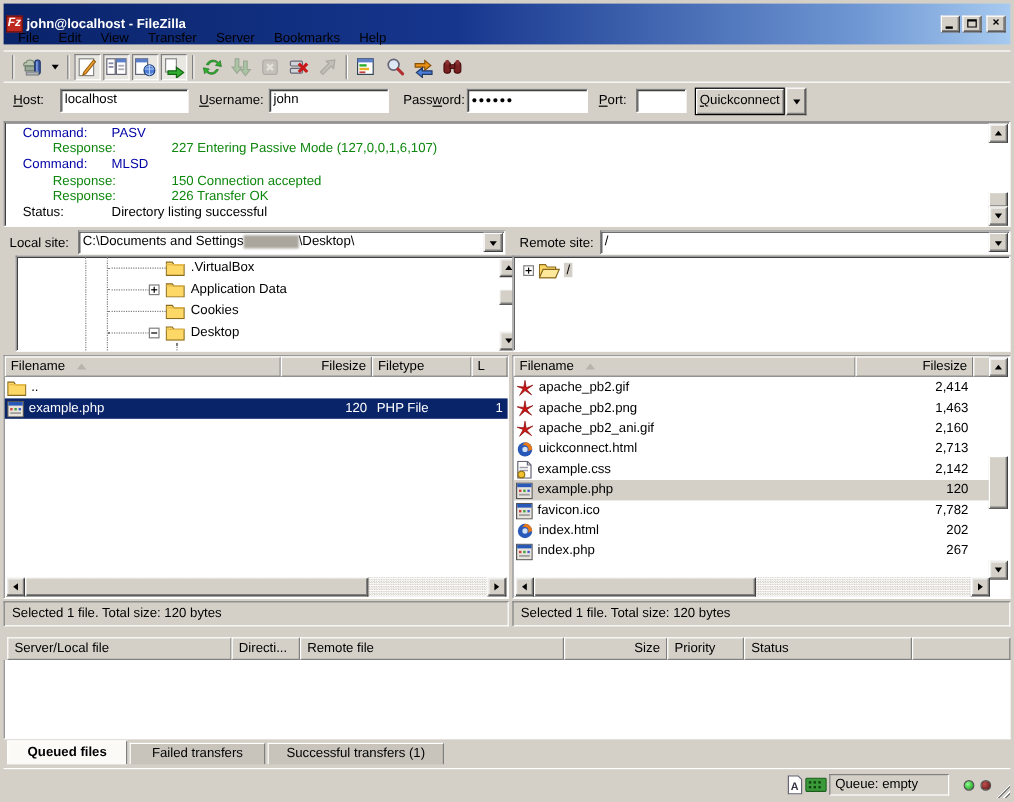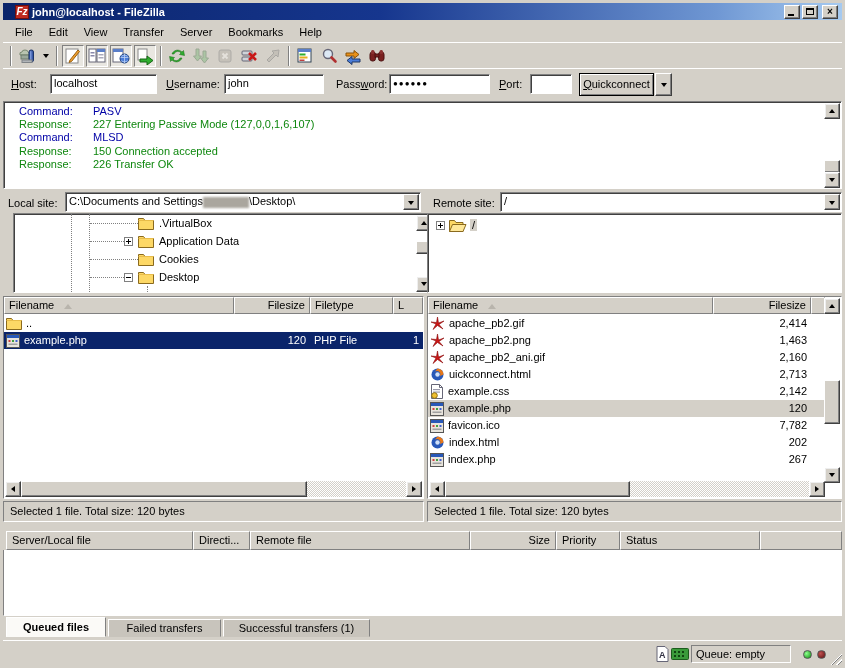--- a/index.html
+++ b/index.html
@@ -3,21 +3,21 @@
 <meta charset="utf-8">
 <style>
   * { box-sizing: border-box; }
   html,body { margin:0; padding:0; }
   body { width:845px; height:668px; background:#d4d0c8; font-family:"Liberation Sans",sans-serif; font-size:11px; color:#000; position:relative; overflow:hidden; }
   .abs { position:absolute; }
   .sunken { border:1px solid; border-color:#808080 #fff #fff #808080; box-shadow: inset 1px 1px 0 #404040; }
   .sunken1 { border:1px solid; border-color:#808080 #fff #fff #808080; }
 
   
-  #titlebar { left:3px; top:3px; width:839px; height:17px; background:linear-gradient(to right,#0a246a 0%,#16368e 45%,#6f97d3 85%,#a6caf0 100%); display:flex; align-items:center; padding-left:12px; }
+  #titlebar { left:3px; top:3px; width:839px; height:34px; background:linear-gradient(to right,#0a246a 0%,#16368e 45%,#6f97d3 85%,#a6caf0 100%); display:flex; align-items:center; padding-left:2px; }
   #title-text { color:#fff; font-weight:bold; font-size:11px; margin-left:3px; flex:1; white-space:nowrap; }
   .fzicon { width:14px; height:14px; background:#bf2a20; border:1px solid #6b0f0f; color:#fff; font-weight:bold; font-size:10px; line-height:12px; text-align:center; font-style:italic; }
   .winbtn { width:16px; height:14px; background:#d4d0c8; border:1px solid; border-color:#fff #404040 #404040 #fff; box-shadow: inset -1px -1px 0 #808080; margin-left:2px; position:relative; }
   #btn-close { margin-left:4px; margin-right:4px; }
   .g-min { position:absolute; left:3px; bottom:2px; width:6px; height:2px; background:#000; }
   .g-max { position:absolute; left:3px; top:2px; width:8px; height:7px; border:1px solid #000; border-top:2px solid #000; }
   .g-close { position:absolute; left:0; top:0; width:14px; text-align:center; font-weight:bold; font-size:10px; line-height:12px; }
 
   
   #menubar { left:3px; top:21px; width:839px; height:21px; display:flex; align-items:center; padding-left:4px; }
@@ -37,21 +37,21 @@
   .qinput { position:absolute; top:5px; height:20px; background:#fff; border:1px solid; border-color:#808080 #fff #fff #808080; box-shadow: inset 1px 1px 0 #404040; padding:2px 3px; font-size:11px; font-family:"Liberation Sans",sans-serif; }
   u { text-decoration:underline; }
   #qc-btn { position:absolute; left:576px; top:4px; width:75px; height:23px; background:#d4d0c8; border:1px solid #000; box-shadow: inset 1px 1px 0 #fff, inset -1px -1px 0 #808080; text-align:center; line-height:21px; }
   #qc-drop { position:absolute; left:652px; top:4px; width:17px; height:23px; background:#d4d0c8; border:1px solid; border-color:#fff #404040 #404040 #fff; box-shadow: inset -1px -1px 0 #808080; display:flex; align-items:center; justify-content:center; }
 
   
   #log { left:3px; top:101px; width:839px; height:88px; background:#fff; }
   .log-line { padding-left:15px; line-height:13.2px; white-space:nowrap; }
   .log-label { display:inline-block; width:74px; }
   .lc-command { color:#0000a6; }
-  .lc-response { color:#0e870e; }
+  .lc-response { color:#0e870e;margin-left:25px; }
   .lc-status { color:#000; }
 
   
   .vscroll { position:absolute; width:16px; }
   .hscroll { position:absolute; height:16px; }
   .sb-btn { position:absolute; width:16px; height:16px; background:#d4d0c8; border:1px solid; border-color:#fff #404040 #404040 #fff; box-shadow: inset -1px -1px 0 #808080, inset 1px 1px 0 #eee; display:flex; align-items:center; justify-content:center; }
   .sb-track { position:absolute; background:#fff; background-image:conic-gradient(#d4d0c8 25%,#0000 0 50%,#d4d0c8 0 75%,#0000 0); background-size:2px 2px; }
   .sb-thumb { position:absolute; background:#d4d0c8; border:1px solid; border-color:#fff #404040 #404040 #fff; box-shadow: inset -1px -1px 0 #808080; }
   .arr-up { width:0; height:0; border:3px solid transparent; border-bottom:4px solid #000; margin-top:-3px; }
   .arr-dn { width:0; height:0; border:3px solid transparent; border-top:4px solid #000; margin-bottom:-3px; }
@@ -259,20 +259,21 @@
     </div>
 </div>
 
 <div id="log" class="abs sunken">
   <div style="padding-top:3px">
     <div class="log-line"><span class="log-label lc-command">Command:</span><span class="lc-command">PASV</span></div>
     <div class="log-line"><span class="log-label lc-response">Response:</span><span class="lc-response">227 Entering Passive Mode (127,0,0,1,6,107)</span></div>
     <div class="log-line"><span class="log-label lc-command">Command:</span><span class="lc-command">MLSD</span></div>
     <div class="log-line"><span class="log-label lc-response">Response:</span><span class="lc-response">150 Connection accepted</span></div>
     <div class="log-line"><span class="log-label lc-response">Response:</span><span class="lc-response">226 Transfer OK</span></div>
+    <div class="log-line"><span class="log-label lc-status">Status:</span><span class="lc-status">Directory listing successful</span></div>
   </div>
   <div class="vscroll" style="right:1px; top:1px; height:85px">
     <div class="sb-btn" style="top:0">
         <span class="arr-up"></span>
       </div>
     <div class="sb-track" style="top:16px; height:53px"></div>
     <div class="sb-thumb" style="top:57px; height:13px; left:0; width:16px"></div>
     <div class="sb-btn" style="bottom:0">
         <span class="arr-dn"></span>
       </div>

